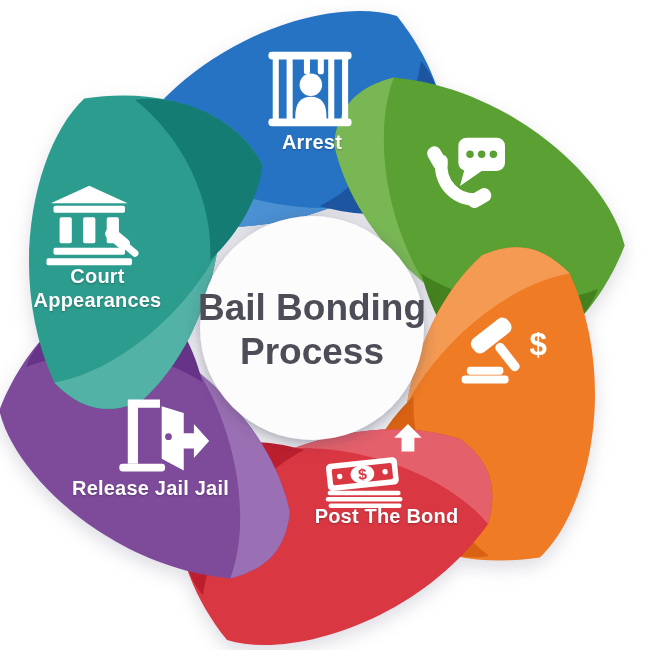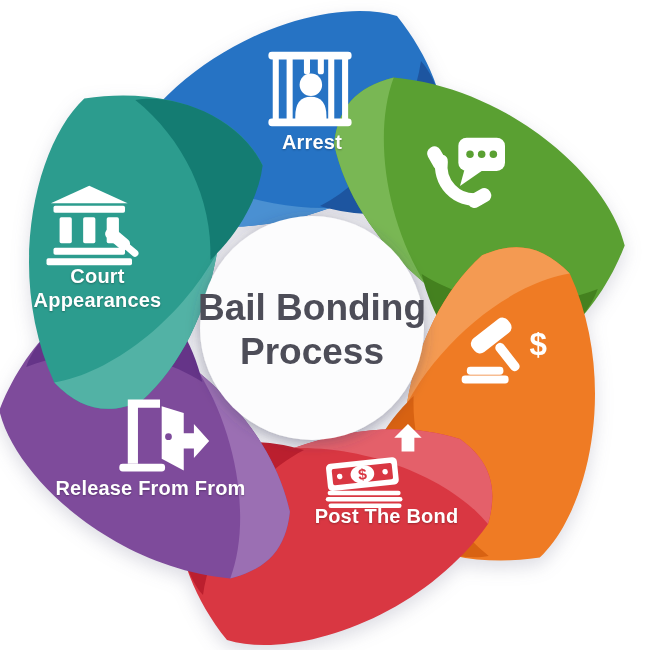--- a/index.html
+++ b/index.html
@@ -133,21 +133,21 @@
   </svg>
   <div class="lbl" style="left:294px;top:504px;width:185px">Post The Bond</div>
 
   <svg class="icon" style="left: 104px; top: 396px; --pc: #7e4b9b;" width="112" height="78" viewBox="0 0 120 92">
     <path class="wht" d="M22 4 H60 V14 H34 V80 H22 Z"></path>
     <path class="wht" d="M62 12 L88 20 V88 L62 74 Z"></path>
     <circle class="tint" cx="70" cy="48" r="4"></circle>
     <rect class="wht" x="12" y="80" width="54" height="9" rx="4"></rect>
     <path class="wht" d="M84 44 H100 V33 L118 53 L100 73 V62 H84 Z"></path>
   </svg>
-  <div class="lbl" style="left:48px;top:476px;width:205px">Release From From</div>
+  <div class="lbl" style="left:48px;top:476px;width:205px">Release Jail Jail</div>
 
   <svg class="icon" style="left:42px;top:184px" width="98" height="82" viewBox="0 0 112 94">
     <path class="wht" d="M54 2 L10 22 H98 Z"></path>
     <rect class="wht" x="13" y="25" width="82" height="8" rx="2"></rect>
     <rect class="wht" x="20" y="38" width="14" height="30" rx="2"></rect>
     <rect class="wht" x="47" y="38" width="14" height="30" rx="2"></rect>
     <rect class="wht" x="74" y="38" width="14" height="30" rx="2"></rect>
     <rect class="wht" x="13" y="73" width="82" height="8" rx="2"></rect>
     <rect class="wht" x="5" y="85" width="98" height="8" rx="2"></rect>
     <g transform="rotate(40 88 64)">

